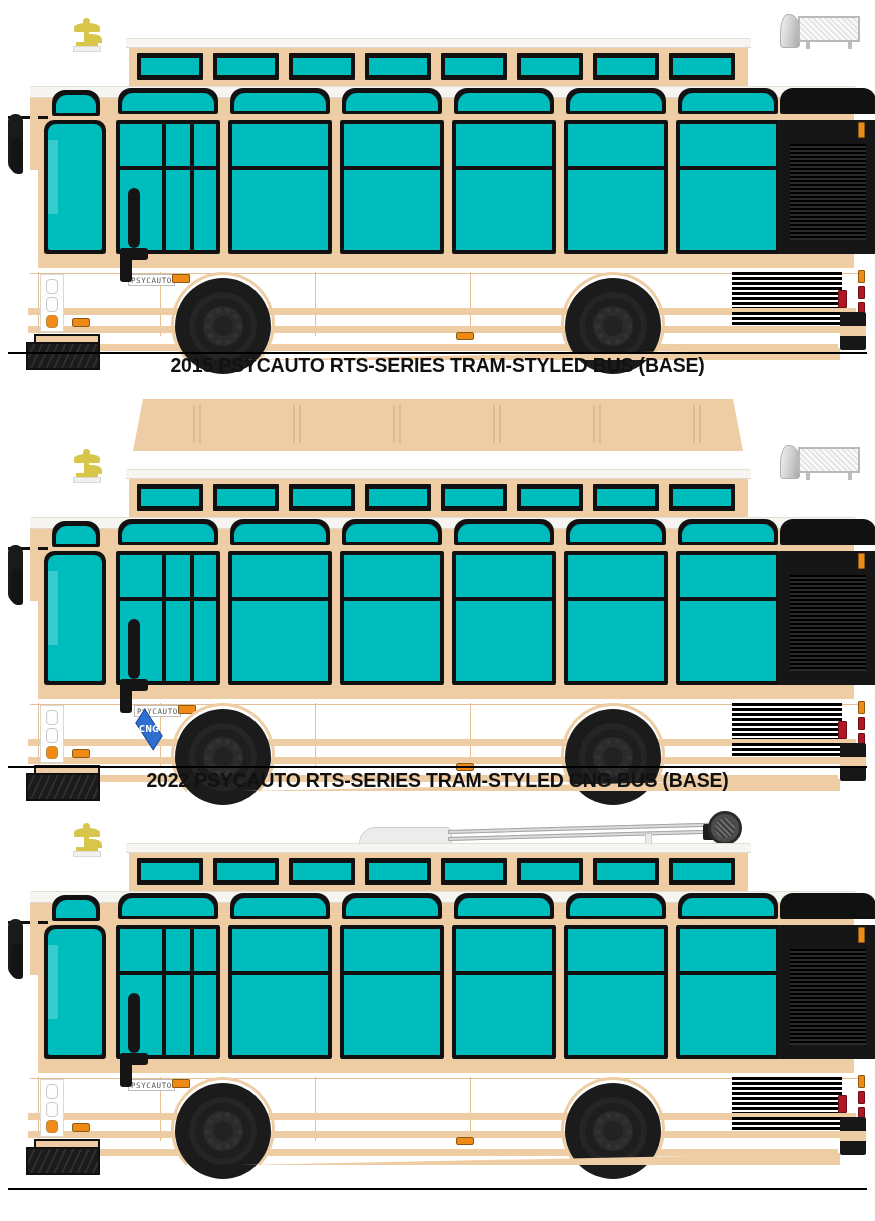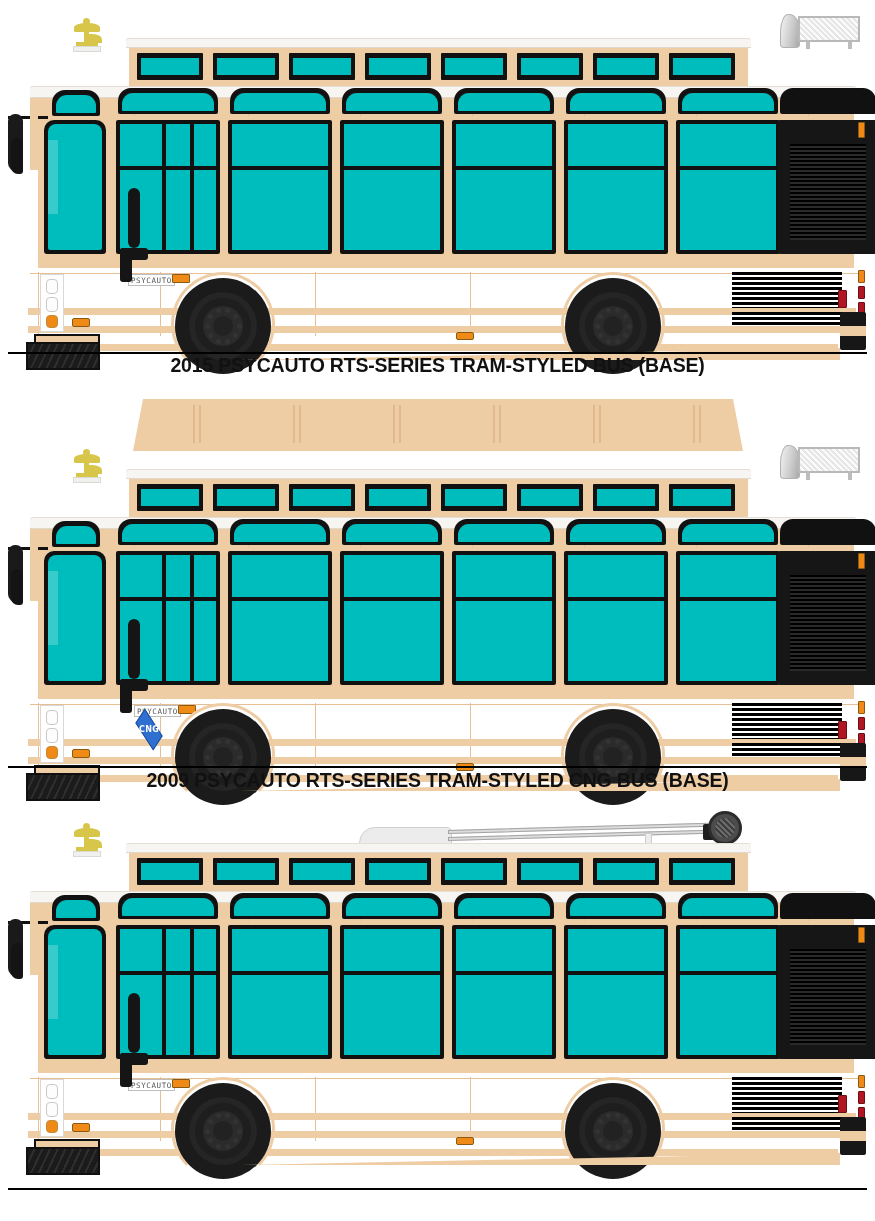--- a/index.html
+++ b/index.html
@@ -626,21 +626,21 @@
           <div class="lug" style="left:32.55572809000084px;top:54.904564036679574px;"></div>
           <div class="lug" style="left:29.5px;top:45.5px;"></div>
           <div class="lug" style="left:32.55572809000084px;top:36.09543596332043px;"></div>
           <div class="lug" style="left:40.55572809000084px;top:30.28309573927754px;"></div>
           <div class="lug" style="left:50.44427190999916px;top:30.28309573927754px;"></div>
           <div class="lug" style="left:58.44427190999916px;top:36.095435963320426px;"></div>
         </div>
         <div style="position:absolute;left:240px;top:384px;width:600px;height:12px;background:#efcda4;clip-path:polygon(0 12px,600px 0,600px 12px);"></div>
       </div>
   <div class="caption-rule" style="top: 371px;"></div>
-      <div class="caption" style="top: 374px;">2009 PSYCAUTO RTS-SERIES TRAM-STYLED CNG BUS (BASE)</div>
+      <div class="caption" style="top: 374px;">2022 PSYCAUTO RTS-SERIES TRAM-STYLED CNG BUS (BASE)</div>
     </div>
 
   <div class="panel" id="panel-2" style="top:805px;height:416px;">
     <div class="stage" style="height:385px;">
         <div class="orn-base" style="left:73px;top:46px;width:28px;height:6px;"></div>
         <div class="orn-plate" style="left:76px;top:42px;width:22px;height:4px;"></div>
         <div class="orn-wing" style="left:86px;top:34px;width:16px;height:9px;"></div>
         <div class="orn-stem" style="left:84px;top:30px;width:5px;height:13px;"></div>
         <div class="orn-dome" style="left:74px;top:23px;width:26px;height:9px;"></div>
         <div class="orn-knob" style="left:83px;top:18px;width:7px;height:7px;"></div>

